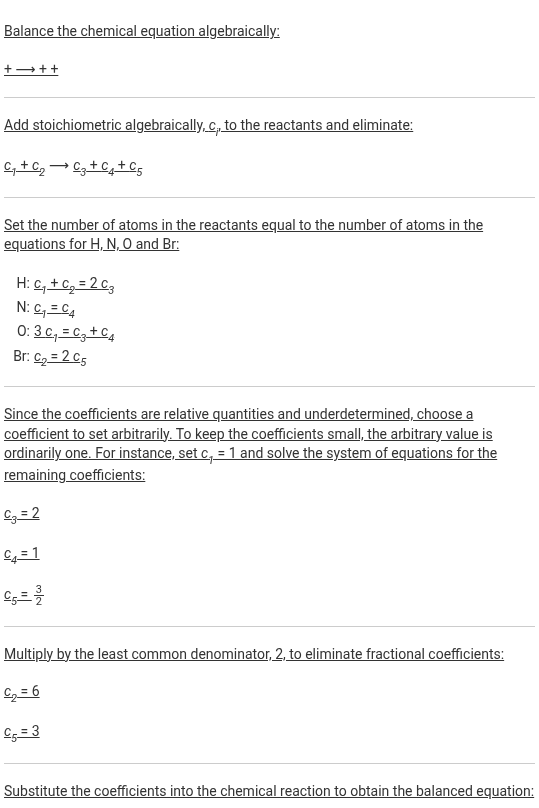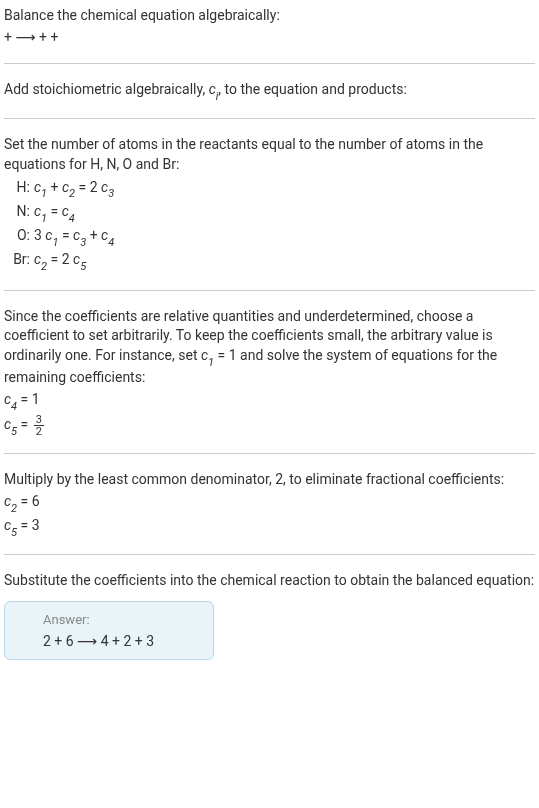--- a/index.html
+++ b/index.html
@@ -13,22 +13,23 @@
     }
     .section {
       margin-bottom: 16px;
     }
     hr.divider {
       border: none;
       border-top: 1px solid #ccc;
       margin: 16px 0;
     }
     .line {
-      margin: 2px 0;
+      margin: 18px 0;
       line-height: 1.4;
+      text-decoration: underline;
     }
     .sub {
       font-style: italic;
       font-size: 11px;
       vertical-align: sub;
       position: relative;
       top: 2px;
     }
     .italic {
       font-style: italic;
@@ -45,20 +46,21 @@
       display: flex;
       line-height: 1.5;
     }
     .atom-label {
       width: 24px;
       text-align: right;
       padding-right: 4px;
     }
     .atom-eq {
       flex: 1;
+      text-decoration: underline;
     }
     .frac {
       display: inline-flex;
       flex-direction: column;
       align-items: center;
       vertical-align: middle;
       font-size: 11px;
       line-height: 1;
       margin-left: 2px;
     }
@@ -94,21 +96,24 @@
 
 <div class="section">
   <div class="line">Balance the chemical equation algebraically:</div>
   <div class="line"> +  ⟶  +  + </div>
 </div>
 
 <hr class="divider">
 
 <div class="section">
   <div class="line">
-    <span>Add stoichiometric algebraically, </span><span class="italic">c</span><span class="sub">i</span><span>, to the equation and products:</span>
+    <span>Add stoichiometric algebraically, </span><span class="italic">c</span><span class="sub">i</span><span>, to the reactants and eliminate:</span>
+  </div>
+  <div class="line">
+    <span class="italic">c</span><span class="sub">1</span><span> + </span><span class="italic">c</span><span class="sub">2</span><span class="arrow"> ⟶ </span><span class="italic">c</span><span class="sub">3</span><span> + </span><span class="italic">c</span><span class="sub">4</span><span> + </span><span class="italic">c</span><span class="sub">5</span>
   </div>
 </div>
 
 <hr class="divider">
 
 <div class="section">
   <div class="line">Set the number of atoms in the reactants equal to the number of atoms in the equations for H, N, O and Br:</div>
   <div class="atom-table">
     <div class="atom-row">
       <div class="atom-label">H:</div>
@@ -136,20 +141,21 @@
     </div>
   </div>
 </div>
 
 <hr class="divider">
 
 <div class="section">
   <div class="line">
     <span>Since the coefficients are relative quantities and underdetermined, choose a coefficient to set arbitrarily. To keep the coefficients small, the arbitrary value is ordinarily one. For instance, set </span><span class="italic">c</span><span class="sub">1</span><span> = 1 and solve the system of equations for the remaining coefficients:</span>
   </div>
+  <div class="line"><span class="italic">c</span><span class="sub">3</span><span> = 2</span></div>
   <div class="line"><span class="italic">c</span><span class="sub">4</span><span> = 1</span></div>
   <div class="line">
     <span class="italic">c</span><span class="sub">5</span><span> = </span><span class="frac">
         <span class="num">3</span>
         <span class="den">2</span>
       </span>
   </div>
 </div>
 
 <hr class="divider">

